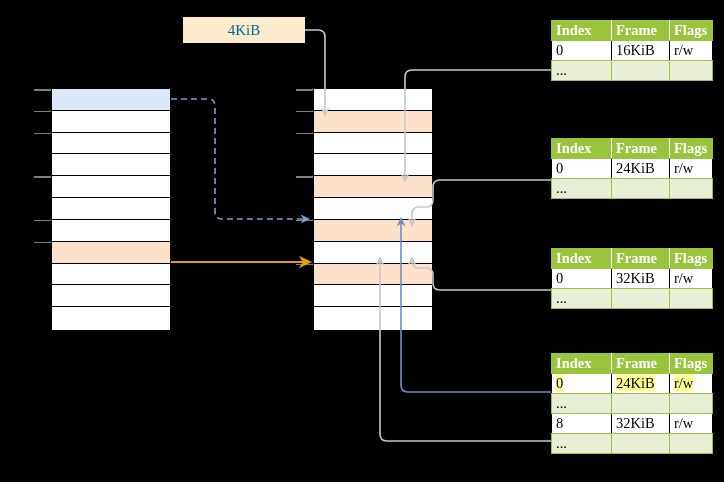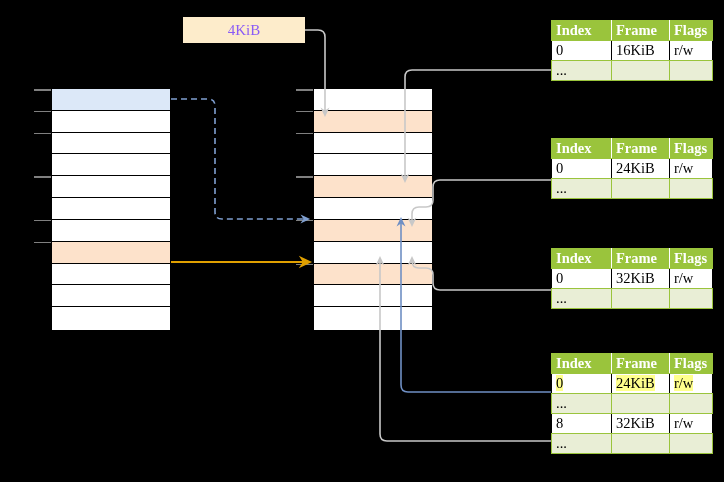--- a/index.html
+++ b/index.html
@@ -39,21 +39,21 @@
   
   .tick {
     position: absolute;
     height: 1.5px;
     background: #808080;
   }
 
   
   .sizebox {
     background: #fdeccb;
-    color: #8b5cf6;
+    color: #0369a1;
     font-size: 15px;
     line-height: 26px;
     text-align: center;
     white-space: nowrap;
   }
 
   
   table.ptable {
     position: absolute;
     border-collapse: collapse;

